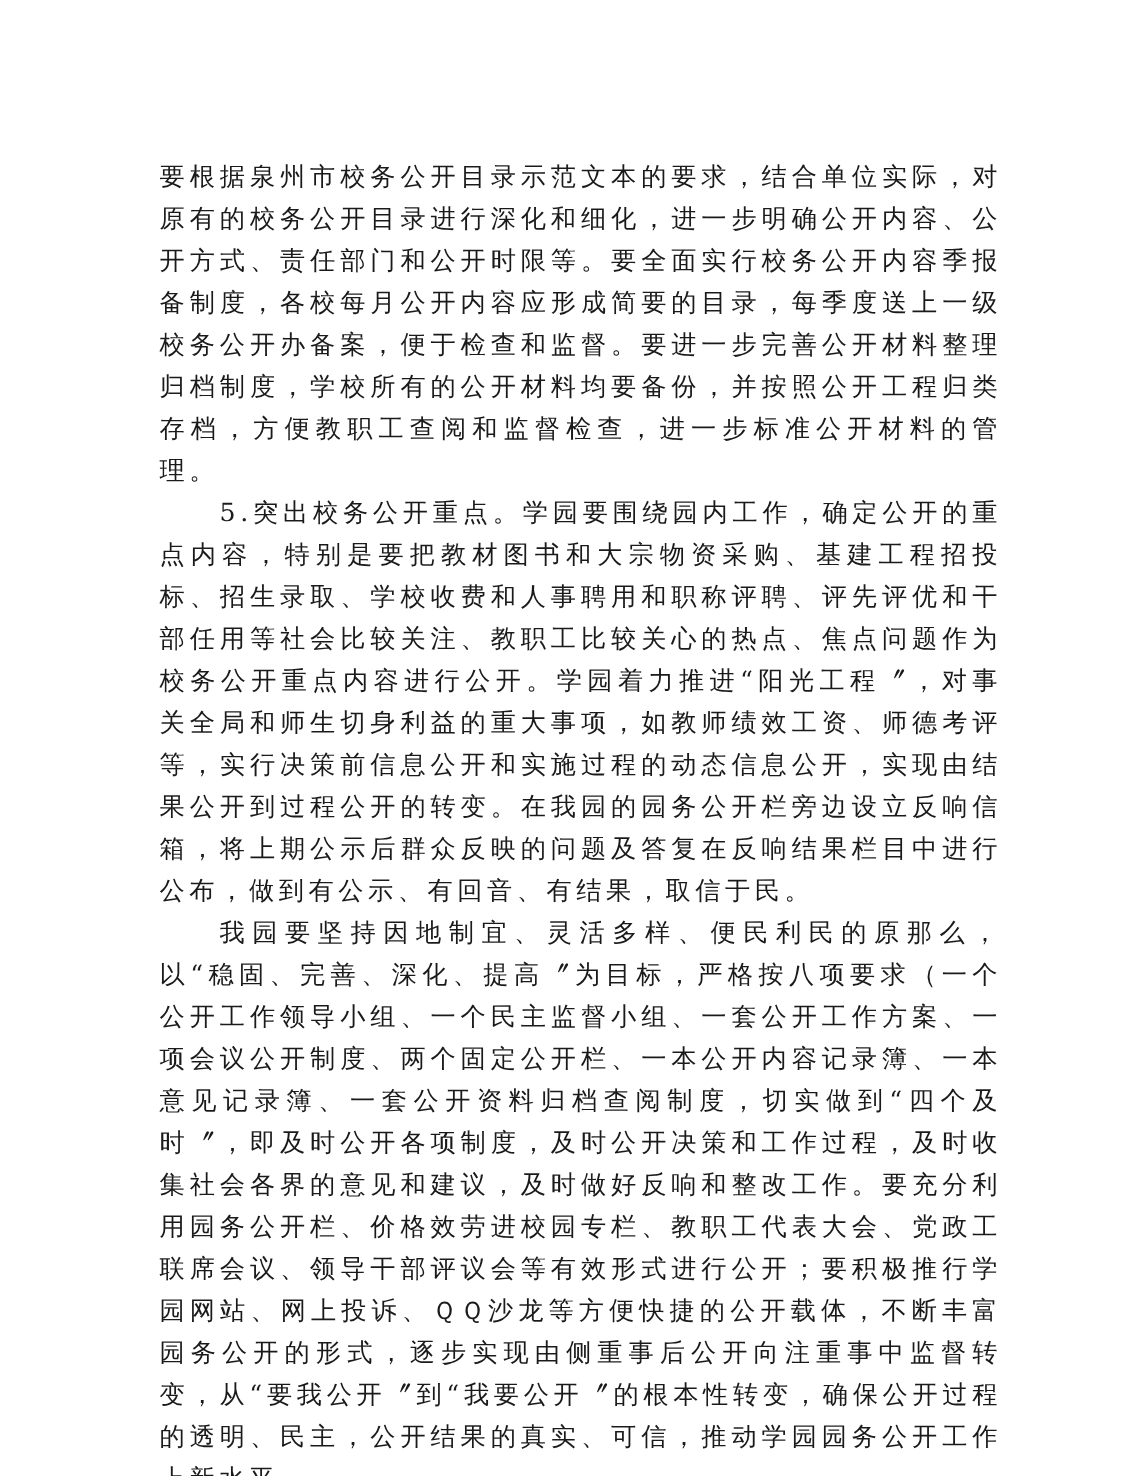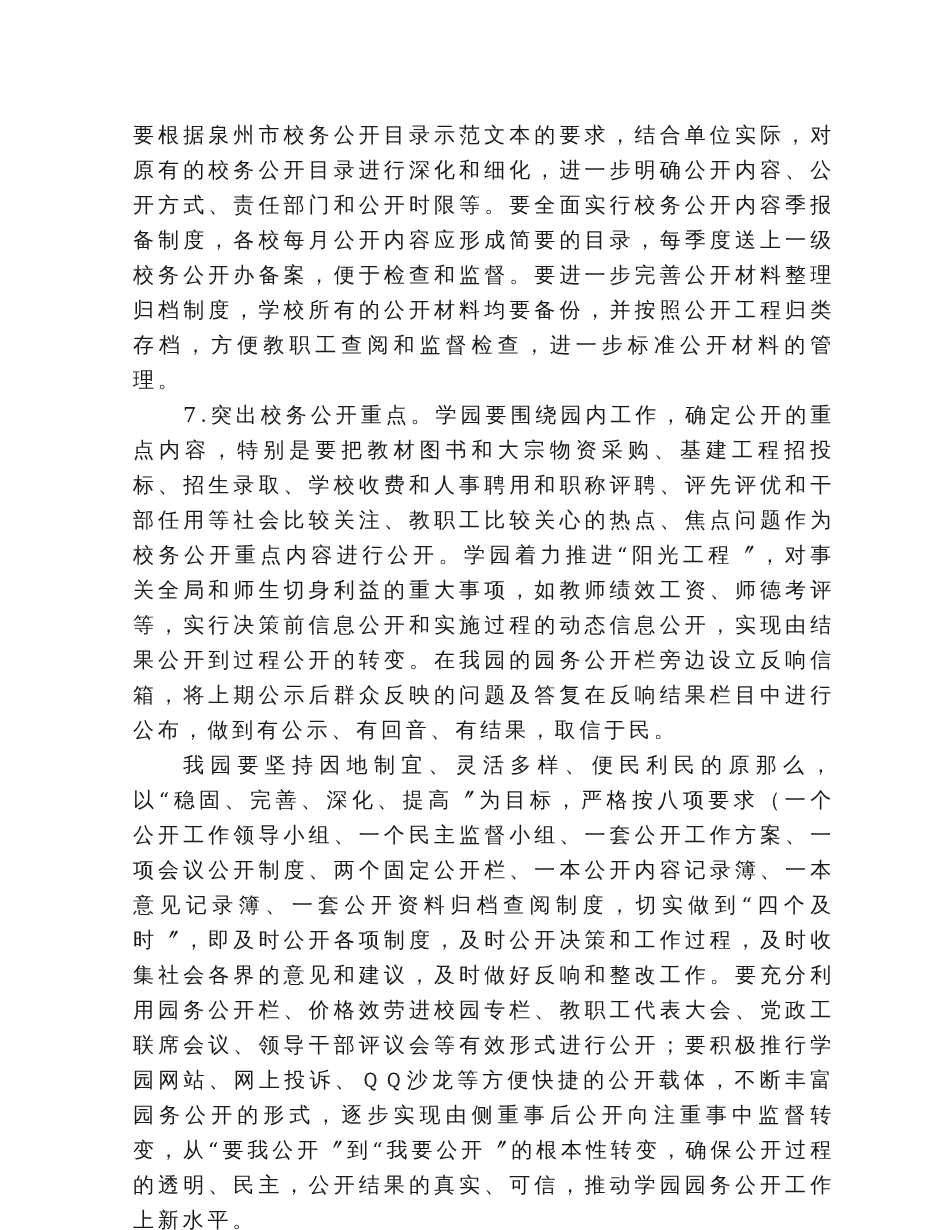--- a/index.html
+++ b/index.html
@@ -11,21 +11,21 @@
       width: 950px;
       height: 1230px;
       position: relative;
       overflow: hidden;
       font-family: "DejaVu Serif", "Liberation Serif", serif;
       color: #1a1a1a;
     }
     .page {
       position: absolute;
       left: 0;
-      top: 4px;
+      top: 16px;
       width: 950px;
       height: 980px;
       background: #ffffff;
     }
     .content {
       position: absolute;
       left: 133px;
       top: 114px;
       width: 702px;
     }
@@ -53,19 +53,19 @@
     }
   </style>
 </head>
 <body>
 
 <div class="page">
   <div class="content">
 
     <p class="para">要根据泉州市校务公开目录示范文本的要求，结合单位实际，对原有的校务公开目录进行深化和细化，进一步明确公开内容、公开方式、责任部门和公开时限等。要全面实行校务公开内容季报备制度，各校每月公开内容应形成简要的目录，每季度送上一级校务公开办备案，便于检查和监督。要进一步完善公开材料整理归档制度，学校所有的公开材料均要备份，并按照公开工程归类存档，方便教职工查阅和监督检查，进一步标准公开材料的管理。</p>
 
-    <p class="para indent">7.突出校务公开重点。学园要围绕园内工作，确定公开的重点内容，特别是要把教材图书和大宗物资采购、基建工程招投标、招生录取、学校收费和人事聘用和职称评聘、评先评优和干部任用等社会比较关注、教职工比较关心的热点、焦点问题作为校务公开重点内容进行公开。学园着力推进“阳光工程〞，对事关全局和师生切身利益的重大事项，如教师绩效工资、师德考评等，实行决策前信息公开和实施过程的动态信息公开，实现由结果公开到过程公开的转变。在我园的园务公开栏旁边设立反响信箱，将上期公示后群众反映的问题及答复在反响结果栏目中进行公布，做到有公示、有回音、有结果，取信于民。</p>
+    <p class="para indent">5.突出校务公开重点。学园要围绕园内工作，确定公开的重点内容，特别是要把教材图书和大宗物资采购、基建工程招投标、招生录取、学校收费和人事聘用和职称评聘、评先评优和干部任用等社会比较关注、教职工比较关心的热点、焦点问题作为校务公开重点内容进行公开。学园着力推进“阳光工程〞，对事关全局和师生切身利益的重大事项，如教师绩效工资、师德考评等，实行决策前信息公开和实施过程的动态信息公开，实现由结果公开到过程公开的转变。在我园的园务公开栏旁边设立反响信箱，将上期公示后群众反映的问题及答复在反响结果栏目中进行公布，做到有公示、有回音、有结果，取信于民。</p>
 
 
     <p class="para indent">我园要坚持因地制宜、灵活多样、便民利民的原那么，以“稳固、完善、深化、提高〞为目标，严格按八项要求（一个公开工作领导小组、一个民主监督小组、一套公开工作方案、一项会议公开制度、两个固定公开栏、一本公开内容记录簿、一本意见记录簿、一套公开资料归档查阅制度，切实做到“四个及时〞，即及时公开各项制度，及时公开决策和工作过程，及时收集社会各界的意见和建议，及时做好反响和整改工作。要充分利用园务公开栏、价格效劳进校园专栏、教职工代表大会、党政工联席会议、领导干部评议会等有效形式进行公开；要积极推行学园网站、网上投诉、ＱＱ沙龙等方便快捷的公开载体，不断丰富园务公开的形式，逐步实现由侧重事后公开向注重事中监督转变，从“要我公开〞到“我要公开〞的根本性转变，确保公开过程的透明、民主，公开结果的真实、可信，推动学园园务公开工作上新水平。</p>
 
   </div>
 </div>
 
 </body></html>

